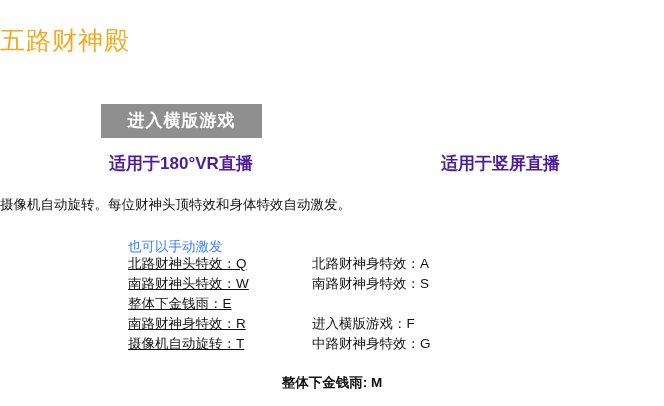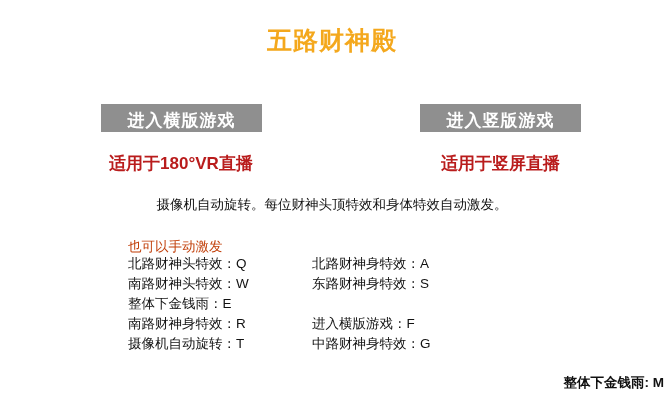--- a/index.html
+++ b/index.html
@@ -17,135 +17,135 @@
   .page {
     position: relative;
     width: 664px;
     height: 406px;
   }
   .title {
     position: absolute;
     top: 24px;
     left: 0;
     width: 664px;
-    text-align: center;
+    text-align: left;
     font-size: 25px;
-    font-weight: bold;
+    font-weight: normal;
     color: #f4a81d;
     letter-spacing: 1px;
   }
   .btn {
     position: absolute;
     background: #8f8f8f;
     color: #ffffff;
     font-size: 17px;
     font-weight: bold;
     text-align: center;
     line-height: 34px;
-    height: 28px;
+    height: 34px;
     letter-spacing: 1px;
   }
   .btn-left {
     left: 101px;
     top: 104px;
     width: 161px;
   }
   .btn-right {
     left: 420px;
     top: 104px;
     width: 161px;
   }
   .subtitle {
     position: absolute;
     font-size: 17px;
     font-weight: bold;
-    color: #b91c1c;
+    color: #4c1d95;
     text-align: center;
   }
   .subtitle-left {
     left: 81px;
     top: 152px;
     width: 200px;
   }
   .subtitle-right {
     left: 420px;
     top: 152px;
     width: 161px;
   }
   .desc {
     position: absolute;
     left: 0;
     top: 196px;
     width: 664px;
-    text-align: center;
+    text-align: left;
     font-size: 13.5px;
     color: #111111;
   }
   .manual-label {
     position: absolute;
     left: 128px;
     top: 238px;
     font-size: 13.5px;
-    color: #c2410c;
+    color: #3b82f6;
   }
   .keys {
     position: absolute;
     left: 128px;
     top: 254px;
     width: 420px;
   }
   .key-row {
     display: flex;
     height: 20px;
     line-height: 20px;
     font-size: 13.5px;
     color: #111111;
   }
   .key-col-left {
     width: 184px;
+    text-decoration: underline;
   }
   .key-col-right {
     width: 200px;
   }
   .footer {
     position: absolute;
     left: 0;
     top: 374px;
     width: 664px;
-    text-align: right;
+    text-align: center;
     font-size: 13.5px;
     font-weight: bold;
     color: #111111;
   }
 </style>
 </head>
 <body>
 
 <div class="page">
 
   <div class="title">五路财神殿</div>
 
   <div class="btn btn-left">进入横版游戏</div>
-  <div class="btn btn-right">进入竖版游戏</div>
 
   <div class="subtitle subtitle-left">适用于180°VR直播</div>
   <div class="subtitle subtitle-right">适用于竖屏直播</div>
 
   <div class="desc">摄像机自动旋转。每位财神头顶特效和身体特效自动激发。</div>
 
   <div class="manual-label">也可以手动激发</div>
 
   <div class="keys">
     <div class="key-row">
       <div class="key-col-left">北路财神头特效：Q</div>
       <div class="key-col-right">北路财神身特效：A</div>
     </div>
     <div class="key-row">
       <div class="key-col-left">南路财神头特效：W</div>
-      <div class="key-col-right">东路财神身特效：S</div>
+      <div class="key-col-right">南路财神身特效：S</div>
     </div>
     <div class="key-row">
       <div class="key-col-left">整体下金钱雨：E</div>
     </div>
     <div class="key-row">
       <div class="key-col-left">南路财神身特效：R</div>
       <div class="key-col-right">进入横版游戏：F</div>
     </div>
     <div class="key-row">
       <div class="key-col-left">摄像机自动旋转：T</div>

